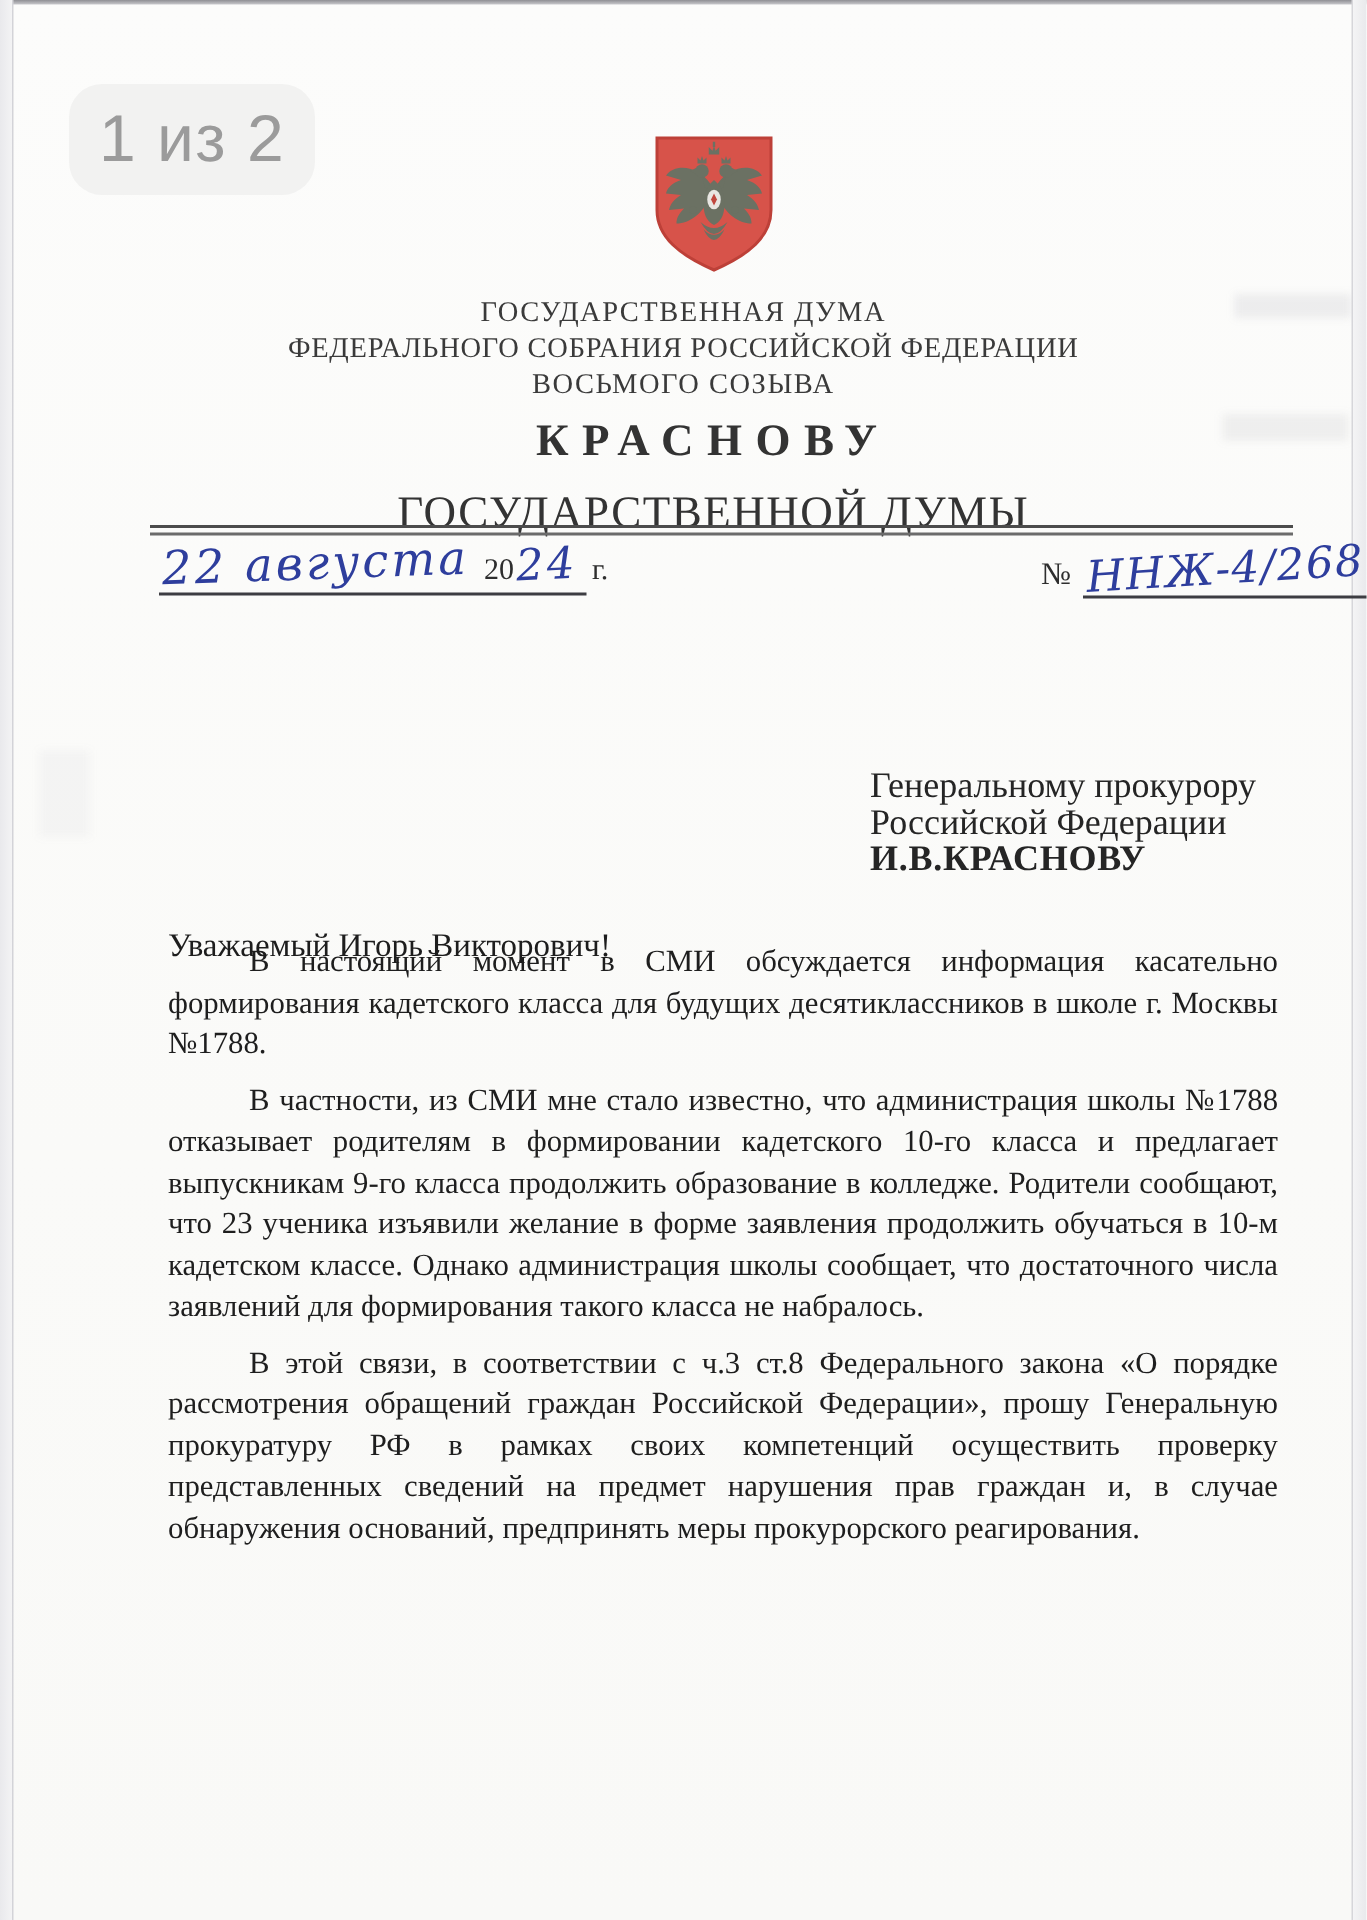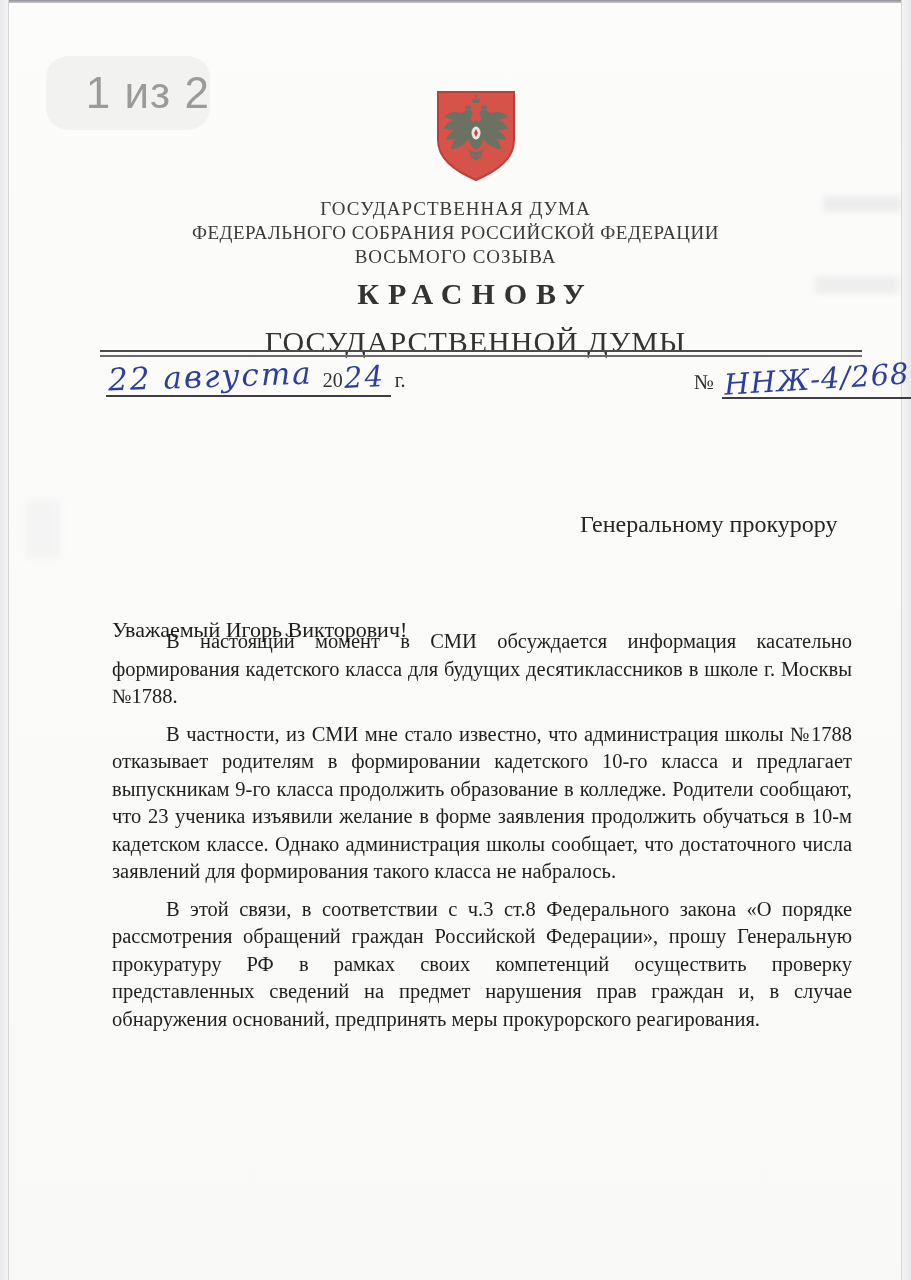--- a/index.html
+++ b/index.html
@@ -33,21 +33,21 @@
   .a1 { right: 10px; top: 196px; width: 78px; height: 16px; background: rgba(110,110,125,.10); }
   .a2 { right: 12px; top: 276px; width: 84px; height: 18px; background: rgba(110,110,125,.09); }
   .a3 { left: 26px; top: 500px; width: 34px; height: 58px; background: rgba(120,120,130,.05); }
 
   
   .badge {
     position: absolute; left: 46px; top: 56px;
     width: 164px; height: 74px;
     background: #f2f2f1;
     border-radius: 22px;
-    display: flex; align-items: center; justify-content: flex-end;
+    display: flex; align-items: center; justify-content: center;
     font-family: "Liberation Sans", sans-serif;
     font-size: 44px; color: #9b9b9b; letter-spacing: 1px;
   }
 
   
   .emblem { position: absolute; left: 431px; top: 87px; width: 90px; height: 99px; }
   .emblem svg { width: 100%; height: 100%; filter: blur(.4px); }
 
   
   .letterhead {
@@ -177,20 +177,22 @@
 
   <div class="ref-num">
     <span class="printed-small num-sign">№</span>
     <span class="fill-line num-fill">
       <span class="hand hand-num">ННЖ-4/268</span>
     </span>
   </div>
 
   <div class="recipient">
     <div>Генеральному прокурору</div>
+    <div>Российской Федерации</div>
+    <div class="bold">И.В.КРАСНОВУ</div>
   </div>
 
   <div class="salutation">Уважаемый Игорь Викторович!</div>
 
   <div class="body-text">
     <p>В настоящий момент в СМИ обсуждается информация касательно формирования кадетского класса для будущих десятиклассников в школе г. Москвы №1788.</p>
     <p>В частности, из СМИ мне стало известно, что администрация школы №1788 отказывает родителям в формировании кадетского 10-го класса и предлагает выпускникам 9-го класса продолжить образование в колледже. Родители сообщают, что 23 ученика изъявили желание в форме заявления продолжить обучаться в 10-м кадетском классе. Однако администрация школы сообщает, что достаточного числа заявлений для формирования такого класса не набралось.</p>
     <p>В этой связи, в соответствии с ч.3 ст.8 Федерального закона «О порядке рассмотрения обращений граждан Российской Федерации», прошу Генеральную прокуратуру РФ в рамках своих компетенций осуществить проверку представленных сведений на предмет нарушения прав граждан и, в случае обнаружения оснований, предпринять меры прокурорского реагирования.</p>
   </div>
 

